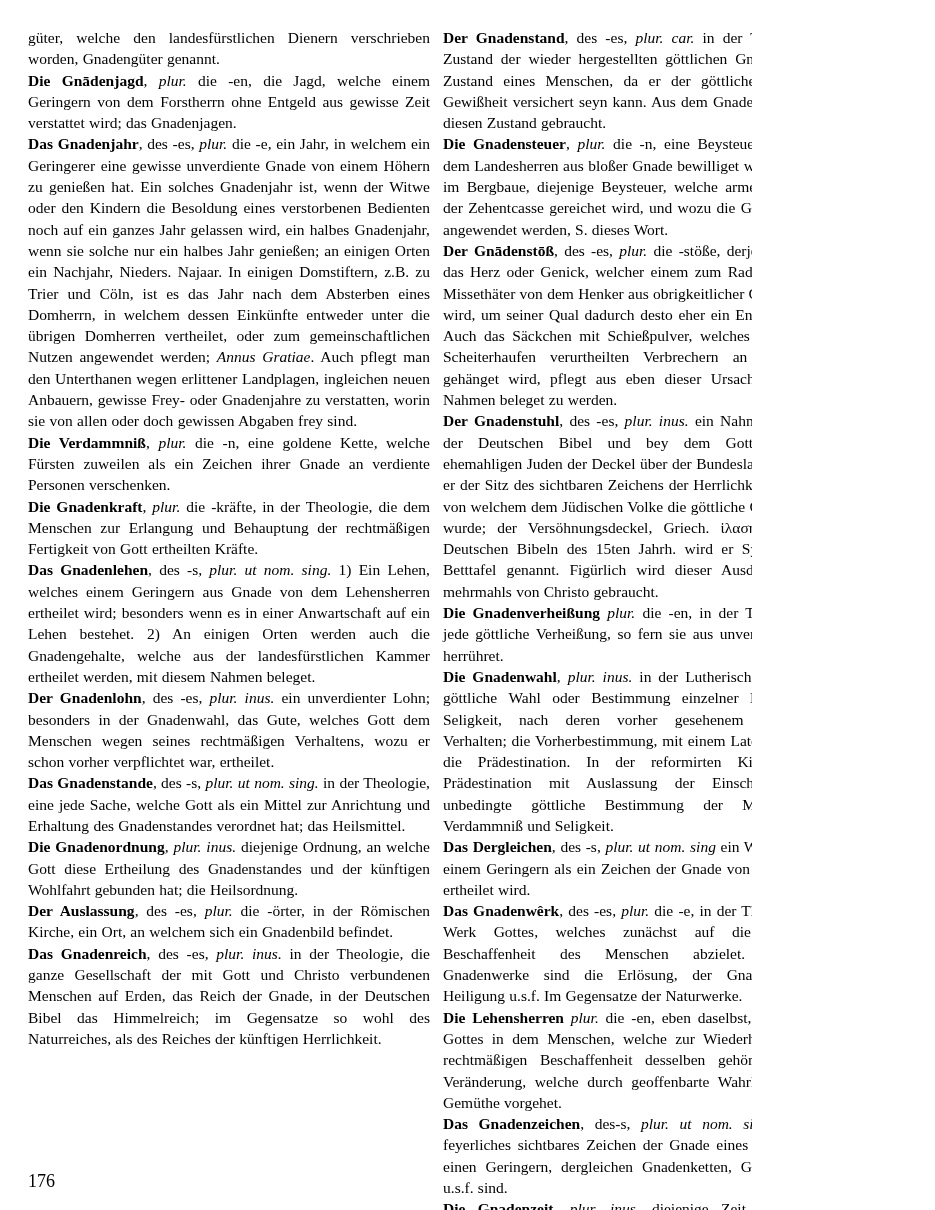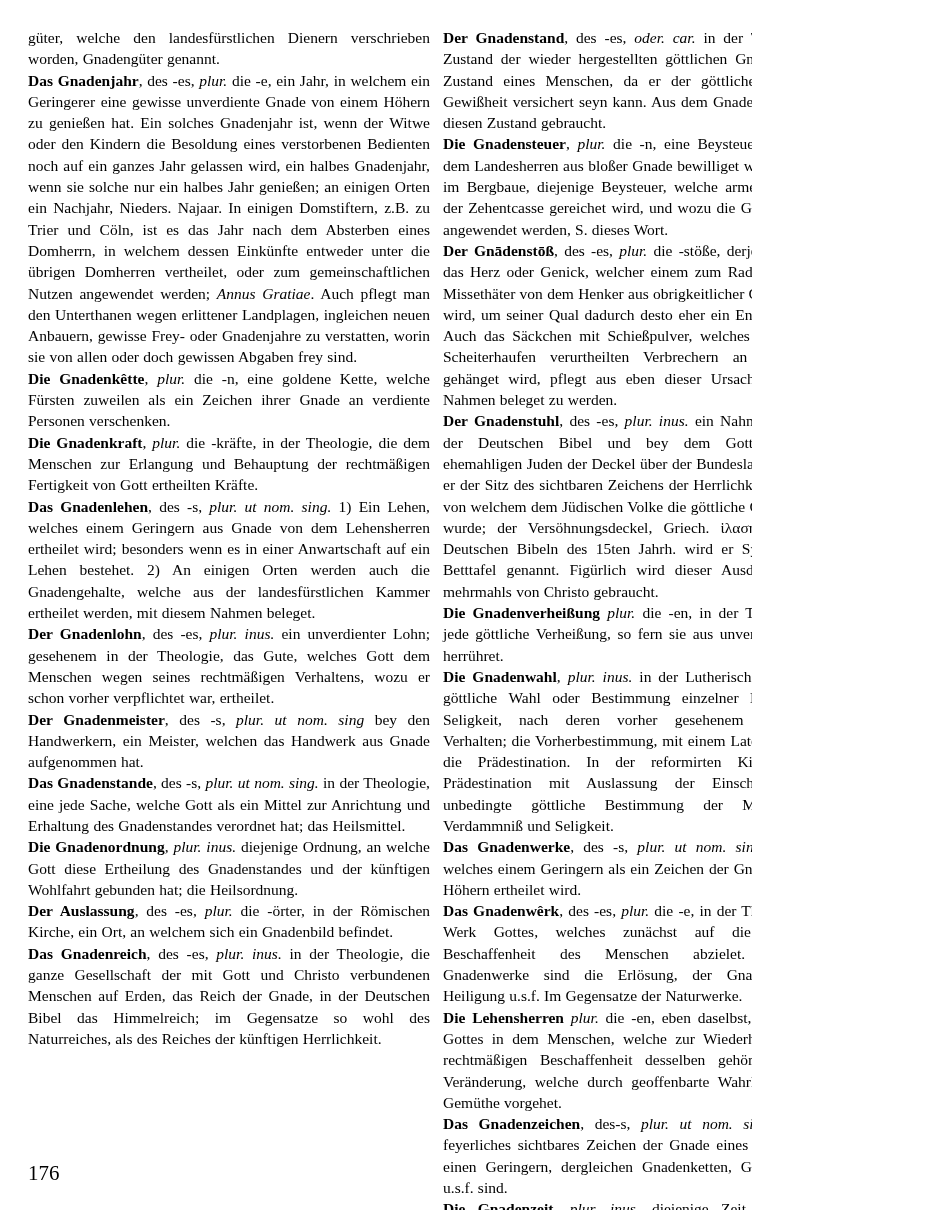--- a/index.html
+++ b/index.html
@@ -33,51 +33,51 @@
     line-height: 21.3px;
     text-align: justify;
     word-spacing: 0.4px;
   }
   .entry .b { font-weight: bold; }
   .entry .i { font-style: italic; }
   .entry .n { font-weight: normal; font-style: normal; }
   .page-number {
     position: absolute;
     left: 28px;
-    bottom: 28px;
-    font-size: 21px;
+    bottom: 20px;
+    font-size: 18px;
     line-height: 18px;
   }
 </style>
 </head>
 <body>
 
 <div class="page">
   <div class="columns">
     <div class="column" id="col-left">
         <p class="entry"><span class="n">güter, welche den landesfürstlichen Dienern verschrieben worden, Gnadengüter genannt.</span></p>
+        <p class="entry"><span class="b">Die Gnādenjagd</span><span class="n">, </span><span class="i">plur.</span><span class="n"> die -en, die Jagd, welche einem Geringern von dem Forstherrn ohne Entgeld aus gewisse Zeit verstattet wird; das Gnadenjagen.</span></p>
         <p class="entry"><span class="b">Das Gnadenjahr</span><span class="n">, des -es, </span><span class="i">plur.</span><span class="n"> die -e, ein Jahr, in welchem ein Geringerer eine gewisse unverdiente Gnade von einem Höhern zu genießen hat. Ein solches Gnadenjahr ist, wenn der Witwe oder den Kindern die Besoldung eines verstorbenen Bedienten noch auf ein ganzes Jahr gelassen wird, ein halbes Gnadenjahr, wenn sie solche nur ein halbes Jahr genießen; an einigen Orten ein Nachjahr, Nieders. Najaar. In einigen Domstiftern, z.B. zu Trier und Cöln, ist es das Jahr nach dem Absterben eines Domherrn, in welchem dessen Einkünfte entweder unter die übrigen Domherren vertheilet, oder zum gemeinschaftlichen Nutzen angewendet werden; </span><span class="i">Annus Gratiae</span><span class="n">. Auch pflegt man den Unterthanen wegen erlittener Landplagen, ingleichen neuen Anbauern, gewisse Frey- oder Gnadenjahre zu verstatten, worin sie von allen oder doch gewissen Abgaben frey sind.</span></p>
-        <p class="entry"><span class="b">Die Gnadenkêtte</span><span class="n">, </span><span class="i">plur.</span><span class="n"> die -n, eine goldene Kette, welche Fürsten zuweilen als ein Zeichen ihrer Gnade an verdiente Personen verschenken.</span></p>
+        <p class="entry"><span class="b">Die Verdammniß</span><span class="n">, </span><span class="i">plur.</span><span class="n"> die -n, eine goldene Kette, welche Fürsten zuweilen als ein Zeichen ihrer Gnade an verdiente Personen verschenken.</span></p>
         <p class="entry"><span class="b">Die Gnadenkraft</span><span class="n">, </span><span class="i">plur.</span><span class="n"> die -kräfte, in der Theologie, die dem Menschen zur Erlangung und Behauptung der rechtmäßigen Fertigkeit von Gott ertheilten Kräfte.</span></p>
         <p class="entry"><span class="b">Das Gnadenlehen</span><span class="n">, des -s, </span><span class="i">plur. ut nom. sing.</span><span class="n"> 1) Ein Lehen, welches einem Geringern aus Gnade von dem Lehensherren ertheilet wird; besonders wenn es in einer Anwartschaft auf ein Lehen bestehet. 2) An einigen Orten werden auch die Gnadengehalte, welche aus der landesfürstlichen Kammer ertheilet werden, mit diesem Nahmen beleget.</span></p>
-        <p class="entry"><span class="b">Der Gnadenlohn</span><span class="n">, des -es, </span><span class="i">plur. inus.</span><span class="n"> ein unverdienter Lohn; gesehenem in der Theologie, das Gute, welches Gott dem Menschen wegen seines rechtmäßigen Verhaltens, wozu er schon vorher verpflichtet war, ertheilet.</span></p>
-        <p class="entry"><span class="b">Der Gnadenmeister</span><span class="n">, des -s, </span><span class="i">plur. ut nom. sing</span><span class="n"> bey den Handwerkern, ein Meister, welchen das Handwerk aus Gnade aufgenommen hat.</span></p>
+        <p class="entry"><span class="b">Der Gnadenlohn</span><span class="n">, des -es, </span><span class="i">plur. inus.</span><span class="n"> ein unverdienter Lohn; besonders in der Gnadenwahl, das Gute, welches Gott dem Menschen wegen seines rechtmäßigen Verhaltens, wozu er schon vorher verpflichtet war, ertheilet.</span></p>
         <p class="entry"><span class="b">Das Gnadenstande</span><span class="n">, des -s, </span><span class="i">plur. ut nom. sing.</span><span class="n"> in der Theologie, eine jede Sache, welche Gott als ein Mittel zur Anrichtung und Erhaltung des Gnadenstandes verordnet hat; das Heilsmittel.</span></p>
         <p class="entry"><span class="b">Die Gnadenordnung</span><span class="n">, </span><span class="i">plur. inus.</span><span class="n"> diejenige Ordnung, an welche Gott diese Ertheilung des Gnadenstandes und der künftigen Wohlfahrt gebunden hat; die Heilsordnung.</span></p>
         <p class="entry"><span class="b">Der Auslassung</span><span class="n">, des -es, </span><span class="i">plur.</span><span class="n"> die -örter, in der Römischen Kirche, ein Ort, an welchem sich ein Gnadenbild befindet.</span></p>
         <p class="entry"><span class="b">Das Gnadenreich</span><span class="n">, des -es, </span><span class="i">plur. inus.</span><span class="n"> in der Theologie, die ganze Gesellschaft der mit Gott und Christo verbundenen Menschen auf Erden, das Reich der Gnade, in der Deutschen Bibel das Himmelreich; im Gegensatze so wohl des Naturreiches, als des Reiches der künftigen Herrlichkeit.</span></p>
       </div>
     <div class="column" id="col-right">
-        <p class="entry"><span class="b">Der Gnadenstand</span><span class="n">, des -es, </span><span class="i">oder. car.</span><span class="n"> in der Theologie, der Zustand der wieder hergestellten göttlichen Gnade, derjenige Zustand eines Menschen, da er der göttlichen Gnade mit Gewißheit versichert seyn kann. Aus dem Gnadenstande fallen, diesen Zustand gebraucht.</span></p>
+        <p class="entry"><span class="b">Der Gnadenstand</span><span class="n">, des -es, </span><span class="i">plur. car.</span><span class="n"> in der Theologie, der Zustand der wieder hergestellten göttlichen Gnade, derjenige Zustand eines Menschen, da er der göttlichen Gnade mit Gewißheit versichert seyn kann. Aus dem Gnadenstande fallen, diesen Zustand gebraucht.</span></p>
         <p class="entry"><span class="b">Die Gnadensteuer</span><span class="n">, </span><span class="i">plur.</span><span class="n"> die -n, eine Beysteuer, welche von dem Landesherren aus bloßer Gnade bewilliget wird. Besonders im Bergbaue, diejenige Beysteuer, welche armen Zechen aus der Zehentcasse gereichet wird, und wozu die Gnadengroschen angewendet werden, S. dieses Wort.</span></p>
         <p class="entry"><span class="b">Der Gnādenstōß</span><span class="n">, des -es, </span><span class="i">plur.</span><span class="n"> die -stöße, derjenige Stoß auf das Herz oder Genick, welcher einem zum Rade verurtheilten Missethäter von dem Henker aus obrigkeitlicher Gnade gegeben wird, um seiner Qual dadurch desto eher ein Ende zu machen. Auch das Säckchen mit Schießpulver, welches lebendig zum Scheiterhaufen verurtheilten Verbrechern an den Nacken gehänget wird, pflegt aus eben dieser Ursache mit diesem Nahmen beleget zu werden.</span></p>
         <p class="entry"><span class="b">Der Gnadenstuhl</span><span class="n">, des -es, </span><span class="i">plur. inus.</span><span class="n"> ein Nahme, welchen in der Deutschen Bibel und bey dem Gottesdienste der ehemahligen Juden der Deckel über der Bundeslade führet, weil er der Sitz des sichtbaren Zeichens der Herrlichkeit Gottes war, von welchem dem Jüdischen Volke die göttliche Gnade ertheilet wurde; der Versöhnungsdeckel, Griech. ἱλασηριον. In den Deutschen Bibeln des 15ten Jahrh. wird er Sydel, Bettstatt, Betttafel genannt. Figürlich wird dieser Ausdruck im N.T. mehrmahls von Christo gebraucht.</span></p>
         <p class="entry"><span class="b">Die Gnadenverheißung</span><span class="n"> </span><span class="i">plur.</span><span class="n"> die -en, in der Theologie, eine jede göttliche Verheißung, so fern sie aus unverdienter Gnade herrühret.</span></p>
         <p class="entry"><span class="b">Die Gnadenwahl</span><span class="n">, </span><span class="i">plur. inus.</span><span class="n"> in der Lutherischen Kirche, die göttliche Wahl oder Bestimmung einzelner Menschen zur Seligkeit, nach deren vorher gesehenem rechtmäßigen Verhalten; die Vorherbestimmung, mit einem Latein. Ausdrucke die Prädestination. In der reformirten Kirche ist die Prädestination mit Auslassung der Einschränkung, die unbedingte göttliche Bestimmung der Menschen zur Verdammniß und Seligkeit.</span></p>
-        <p class="entry"><span class="b">Das Gnadenwerke</span><span class="n">, des -s, </span><span class="i">plur. ut nom. sing</span><span class="n"> ein Wapen, welches einem Geringern als ein Zeichen der Gnade von einem Höhern ertheilet wird.</span></p>
+        <p class="entry"><span class="b">Das Dergleichen</span><span class="n">, des -s, </span><span class="i">plur. ut nom. sing</span><span class="n"> ein Wapen, welches einem Geringern als ein Zeichen der Gnade von einem Höhern ertheilet wird.</span></p>
         <p class="entry"><span class="b">Das Gnadenwêrk</span><span class="n">, des -es, </span><span class="i">plur.</span><span class="n"> die -e, in der Theologie, jedes Werk Gottes, welches zunächst auf die rechtmäßige Beschaffenheit des Menschen abzielet. Dergleichen Gnadenwerke sind die Erlösung, der Gnadenberuf, die Heiligung u.s.f. Im Gegensatze der Naturwerke.</span></p>
         <p class="entry"><span class="b">Die Lehensherren</span><span class="n"> </span><span class="i">plur.</span><span class="n"> die -en, eben daselbst, jede Wirkung Gottes in dem Menschen, welche zur Wiederherstellung der rechtmäßigen Beschaffenheit desselben gehöret, eine jede Veränderung, welche durch geoffenbarte Wahrheiten in dem Gemüthe vorgehet.</span></p>
         <p class="entry"><span class="b">Das Gnadenzeichen</span><span class="n">, des-s, </span><span class="i">plur. ut nom. sing.</span><span class="n"> die jedes feyerliches sichtbares Zeichen der Gnade eines Höhern gegen einen Geringern, dergleichen Gnadenketten, Gnadengroschen u.s.f. sind.</span></p>
         <p class="entry"><span class="b">Die Gnadenzeit</span><span class="n">, </span><span class="i">plur. inus.</span><span class="n"> diejenige Zeit, welche dem Menschen zur Wiedererlangung der verlornen göttlichen Gnade bestimmt ist, welches die Zeit seines Aufenthaltes in der gegenwärtigen sichtbaren Welt ist; die Gnadenfrist.</span></p>
       </div>
   </div>
   <div class="page-number">176</div>
 </div>
 
 </body></html>

